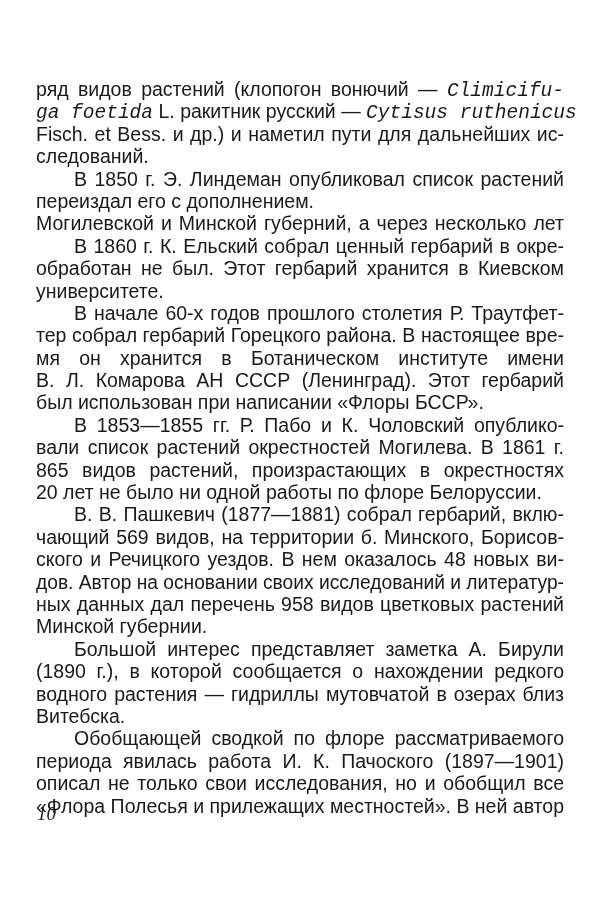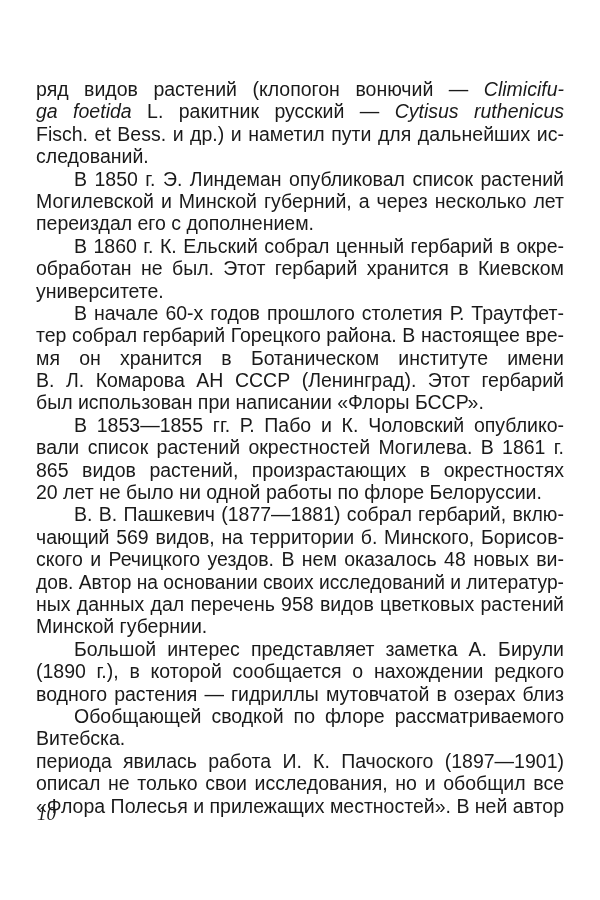--- a/index.html
+++ b/index.html
@@ -5,35 +5,35 @@
   html, body { margin:0; padding:0; background:#ffffff; }
   body { width:600px; height:900px; position:relative; overflow:hidden;
          font-family:"Liberation Serif", serif; color:#1a1a1a; }
   .page { position:absolute; left:36px; top:78px; width:528px; }
   .line { display:block; height:22.4px; line-height:22.4px; font-size:19.5px;
           white-space:nowrap; text-align:justify; text-align-last:justify;
           font-family:"Liberation Sans Narrow","Liberation Sans", sans-serif;
           transform-origin:left center; }
   .line.last { text-align-last:left; }
   .line.indent { padding-left:38px; }
-  .line i { font-style:italic; font-family:Liberation Sans, sans-serif; }
+  .line i { font-style:italic; font-family:Liberation Mono, monospace; }
   .pagenum { position:absolute; left:37px; top:803px; font-size:19px;
              font-style:italic; font-weight:normal; font-family:"Liberation Serif", serif; }
 </style>
 </head>
 <body>
 
 <div class="page" id="page">
     <div class="line"><span>ряд видов растений (клопогон вонючий — </span><i>Climicifu-</i></div>
     <div class="line"><i>ga foetida</i><span> L. ракитник русский — </span><i>Cytisus ruthenicus</i></div>
     <div class="line"><span>Fisch. et Bess. и др.) и наметил пути для дальнейших ис-</span></div>
     <div class="line last"><span>следований.</span></div>
     <div class="line indent"><span>В 1850 г. Э. Линдеман опубликовал список растений</span></div>
+    <div class="line last"><span>переиздал его с дополнением.</span></div>
     <div class="line"><span>Могилевской и Минской губерний, а через несколько лет</span></div>
-    <div class="line last"><span>переиздал его с дополнением.</span></div>
     <div class="line indent"><span>В 1860 г. К. Ельский собрал ценный гербарий в окре-</span></div>
     <div class="line"><span>обработан не был. Этот гербарий хранится в Киевском</span></div>
     <div class="line last"><span>университете.</span></div>
     <div class="line indent"><span>В начале 60-х годов прошлого столетия Р. Траутфет-</span></div>
     <div class="line"><span>тер собрал гербарий Горецкого района. В настоящее вре-</span></div>
     <div class="line"><span>мя он хранится в Ботаническом институте имени</span></div>
     <div class="line"><span>В. Л. Комарова АН СССР (Ленинград). Этот гербарий</span></div>
     <div class="line last"><span>был использован при написании «Флоры БССР».</span></div>
     <div class="line indent"><span>В 1853—1855 гг. Р. Пабо и К. Чоловский опублико-</span></div>
     <div class="line"><span>вали список растений окрестностей Могилева. В 1861 г.</span></div>
@@ -41,19 +41,19 @@
     <div class="line last"><span>20 лет не было ни одной работы по флоре Белоруссии.</span></div>
     <div class="line indent"><span>В. В. Пашкевич (1877—1881) собрал гербарий, вклю-</span></div>
     <div class="line"><span>чающий 569 видов, на территории б. Минского, Борисов-</span></div>
     <div class="line"><span>ского и Речицкого уездов. В нем оказалось 48 новых ви-</span></div>
     <div class="line" style="transform: scaleX(0.985075); width: 536px;"><span>дов. Автор на основании своих исследований и литератур-</span></div>
     <div class="line"><span>ных данных дал перечень 958 видов цветковых растений</span></div>
     <div class="line last"><span>Минской губернии.</span></div>
     <div class="line indent"><span>Большой интерес представляет заметка А. Бирули</span></div>
     <div class="line"><span>(1890 г.), в которой сообщается о нахождении редкого</span></div>
     <div class="line"><span>водного растения — гидриллы мутовчатой в озерах близ</span></div>
+    <div class="line last"><span>Витебска.</span></div>
     <div class="line indent"><span>Обобщающей сводкой по флоре рассматриваемого</span></div>
-    <div class="line last"><span>Витебска.</span></div>
     <div class="line"><span>периода явилась работа И. К. Пачоского (1897—1901)</span></div>
     <div class="line"><span>описал не только свои исследования, но и обобщил все</span></div>
     <div class="line"><span>«Флора Полесья и прилежащих местностей». В ней автор</span></div>
   </div>
 <div class="pagenum">10</div>
 
 </body></html>

